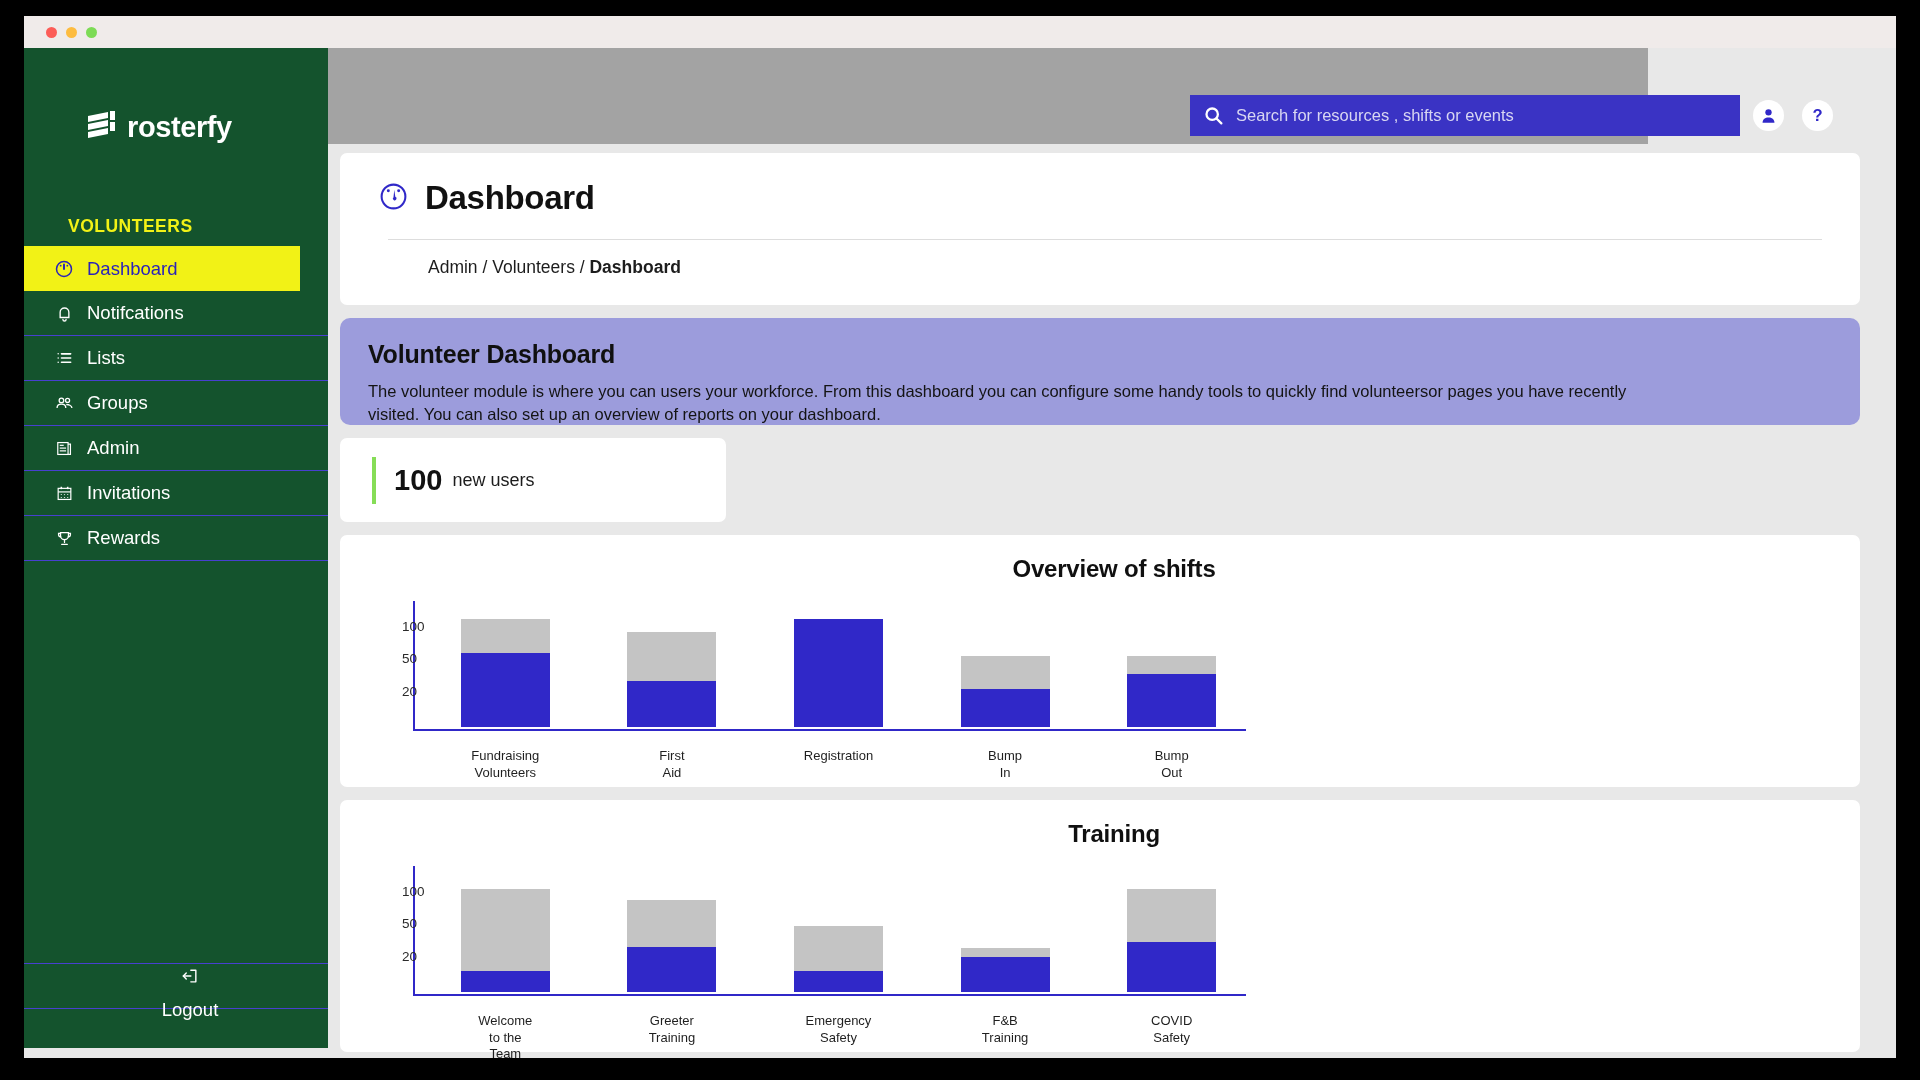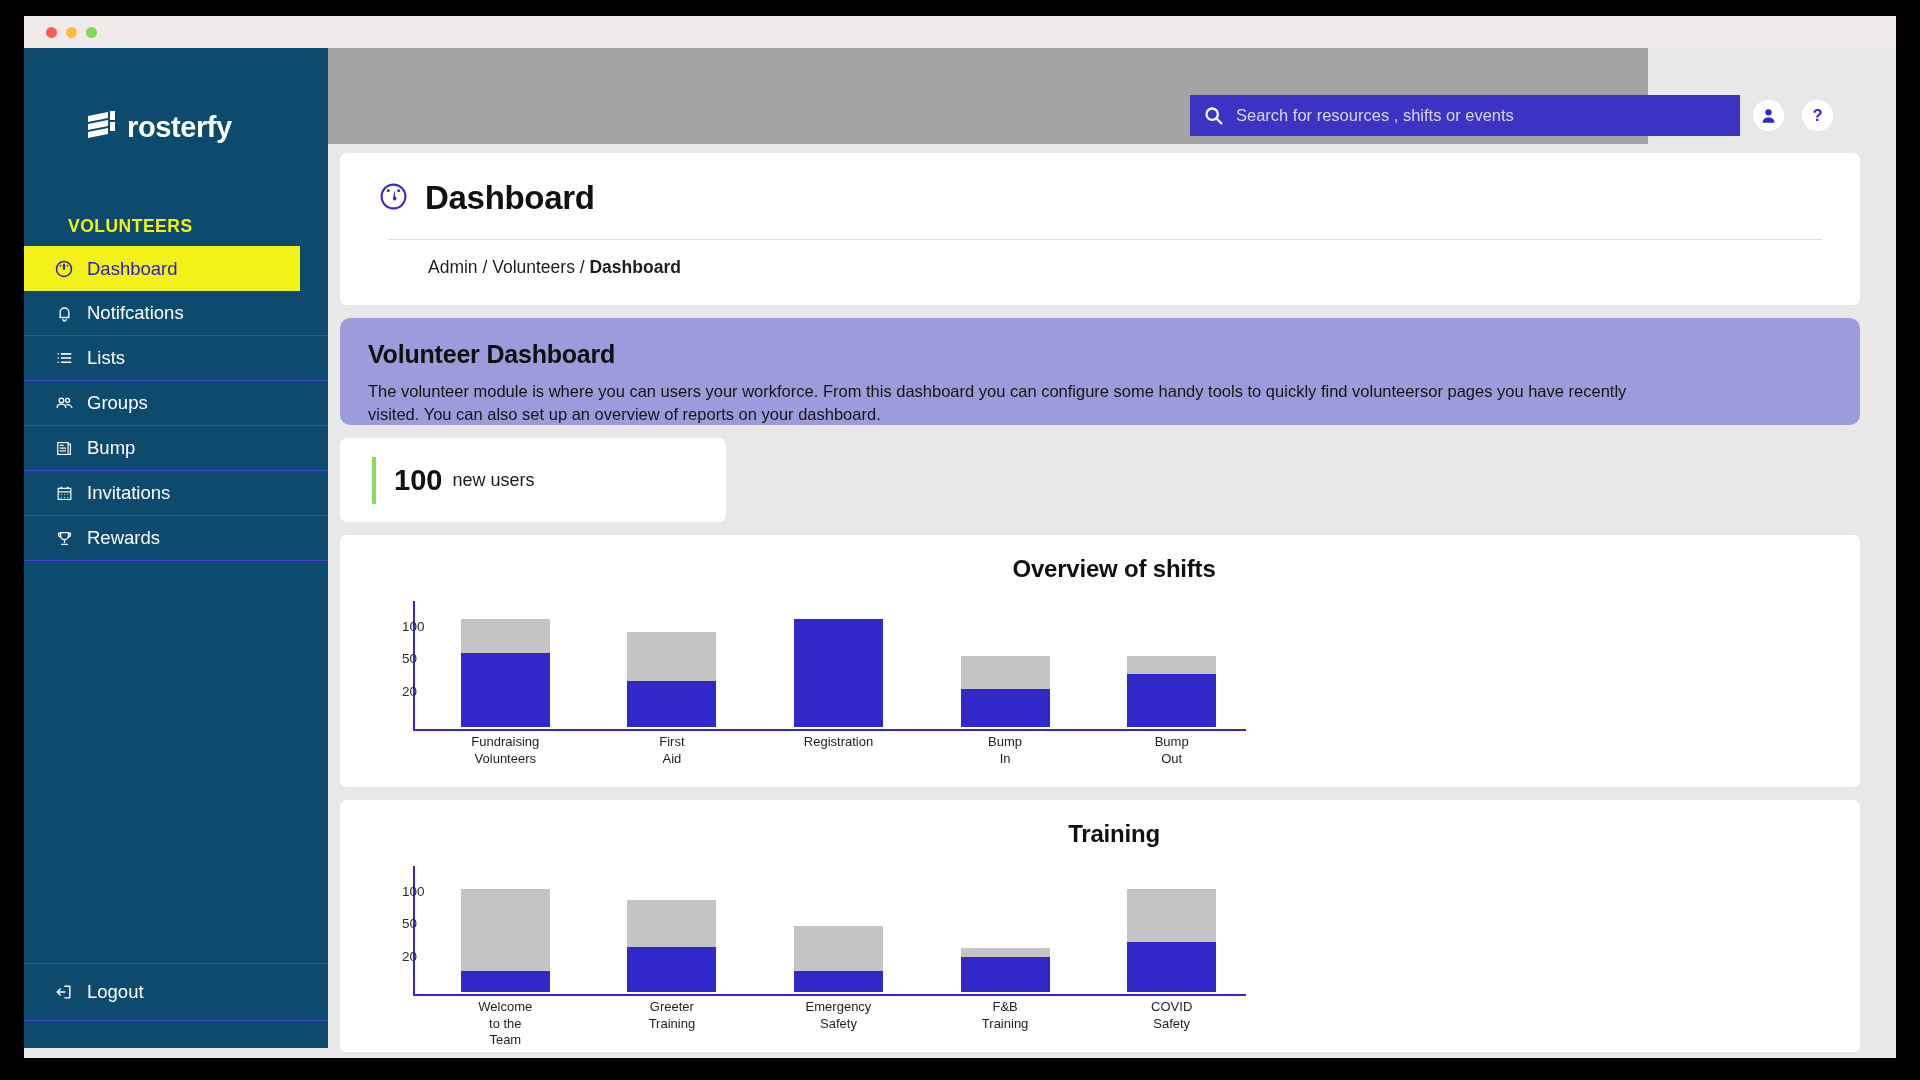--- a/index.html
+++ b/index.html
@@ -89,21 +89,21 @@
   .hdr-btn-user { left: 1729px; }
   .hdr-btn-help { left: 1778px; }
   .hdr-btn svg { display: block; }
 
   
   .sidebar {
     position: absolute;
     left: 0; top: 32px;
     width: 304px;
     height: 1000px;
-    background: #0c4a6e;
+    background: #14532d;
     z-index: 5;
   }
   .logo {
     position: absolute;
     left: 62px; top: 62px;
     display: flex;
     align-items: center;
     gap: 11px;
   }
   .logo-mark { width: 30px; height: 34px; }
@@ -148,30 +148,31 @@
     color: #2b23b8;
     border-bottom: none;
     width: 276px;
   }
   .nav-item.active .ic svg { stroke: #2b23b8; }
 
   .nav-logout {
     position: absolute;
     left: 0; top: 915px;
     width: 304px;
-    height: 58px;
+    height: 46px;
     display: flex;
     align-items: center;
     padding-left: 28px;
     gap: 11px;
     color: #ffffff;
     font-size: 18.5px;
     cursor: pointer;
     border-top: 1px solid #4740cf;
     border-bottom: 1px solid #4740cf;
+    flex-direction: column;
   }
   .nav-logout .ic {
     width: 24px;
     display: flex;
     align-items: center;
     justify-content: center;
     flex: 0 0 24px;
   }
 
   
@@ -314,21 +315,21 @@
     display: flex;
     flex-direction: column-reverse;
   }
   .bar-blue { background: #3028c8; width: 100%; }
   .bar-grey { background: #c4c4c4; width: 100%; }
   .bar-label {
     position: absolute;
     top: 100%;
     left: 50%;
     transform: translateX(-50%);
-    margin-top: 7px;
+    margin-top: 21px;
     font-size: 13px;
     line-height: 1.28;
     color: #1f1f1f;
     text-align: center;
     white-space: pre-line;
   }
 </style>
 </head>
 <body>
 
@@ -441,21 +442,21 @@
       <div class="nav-item">
         <span class="ic">
           <svg width="19" height="19" viewBox="0 0 24 24" fill="none" stroke="#ffffff" stroke-width="1.5">
             <rect x="3.5" y="4.5" width="13" height="15"></rect>
             <line x1="6" y1="8" x2="11" y2="8"></line>
             <line x1="6" y1="11.5" x2="14" y2="11.5"></line>
             <line x1="6" y1="15" x2="14" y2="15"></line>
             <path d="M16.5 6.5h3v13h-3"></path>
           </svg>
         </span>
-        <span>Bump</span>
+        <span>Admin</span>
       </div>
 
       <div class="nav-item">
         <span class="ic">
           <svg width="19" height="19" viewBox="0 0 24 24" fill="none" stroke="#ffffff" stroke-width="1.5">
             <rect x="4" y="5.5" width="16" height="14"></rect>
             <line x1="4" y1="10" x2="20" y2="10"></line>
             <line x1="8" y1="3.5" x2="8" y2="6.5" stroke-width="2"></line>
             <line x1="16" y1="3.5" x2="16" y2="6.5" stroke-width="2"></line>
             <line x1="8" y1="13" x2="8" y2="14"></line>

